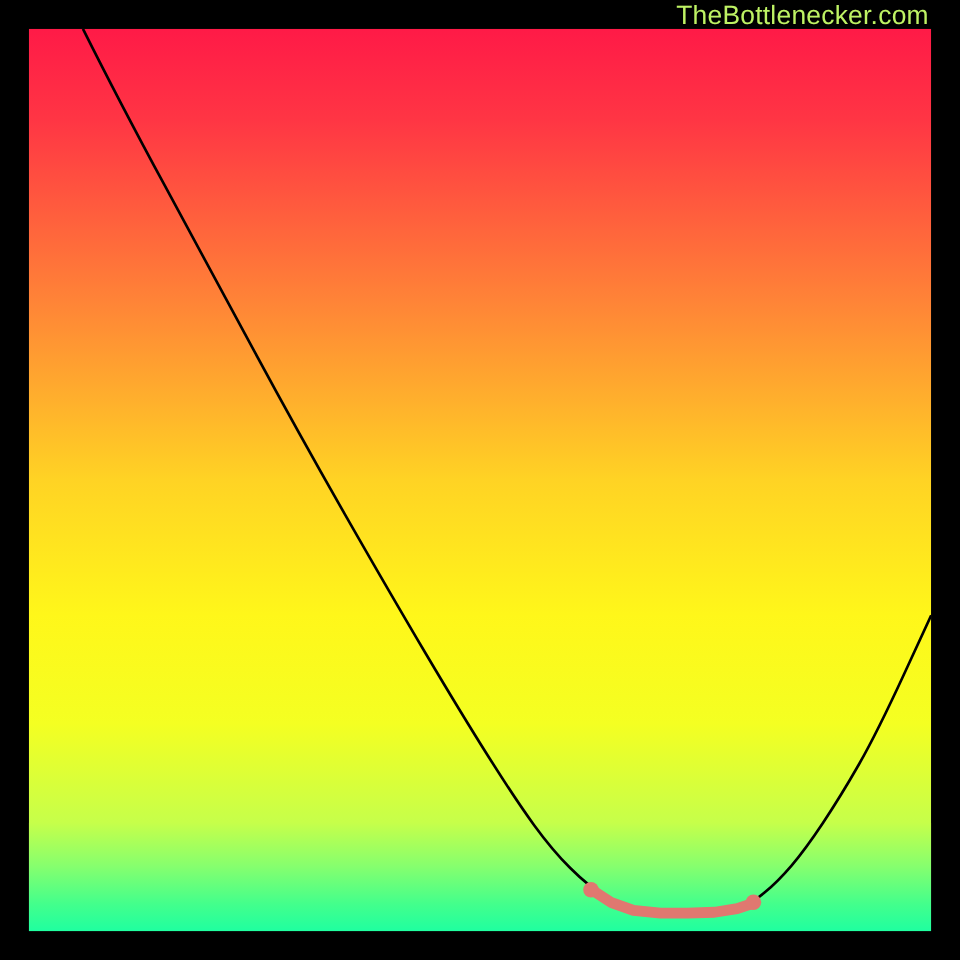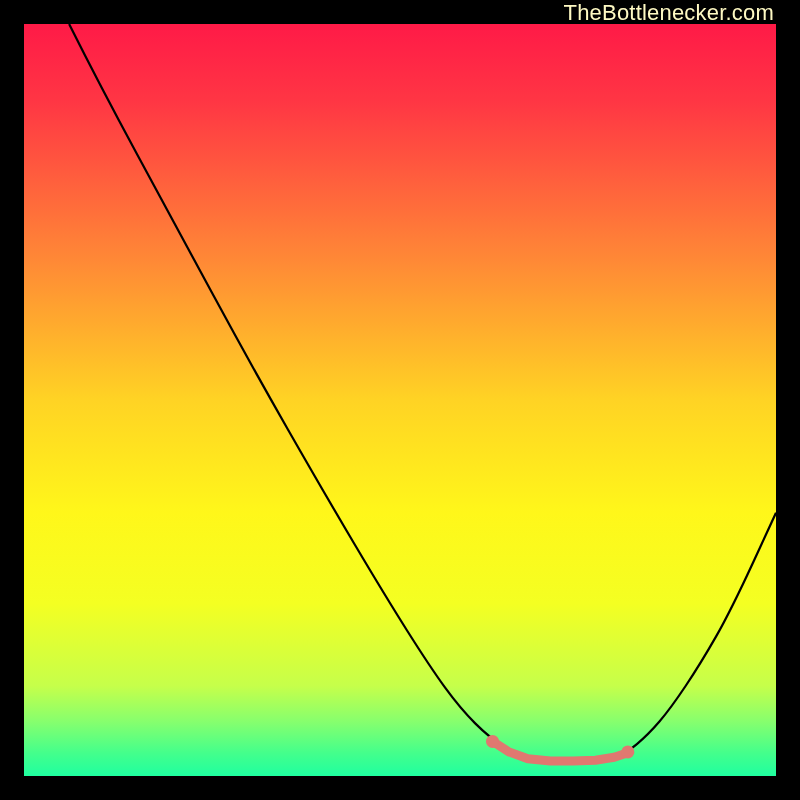--- a/index.html
+++ b/index.html
@@ -24,21 +24,21 @@
     top: 0;
     width: 752px;
     height: 752px;
   }
   .watermark {
     position: absolute;
     top: 0px;
     right: 26px;
     font-family: Arial, Helvetica, sans-serif;
     font-size: 22px;
-    color: #fef9c3;
+    color: #bef264;
     font-weight: 500;
     letter-spacing: 0.2px;
     z-index: 20;
   }
   svg {
     display: block;
   }
 </style>
 </head>
 <body>

